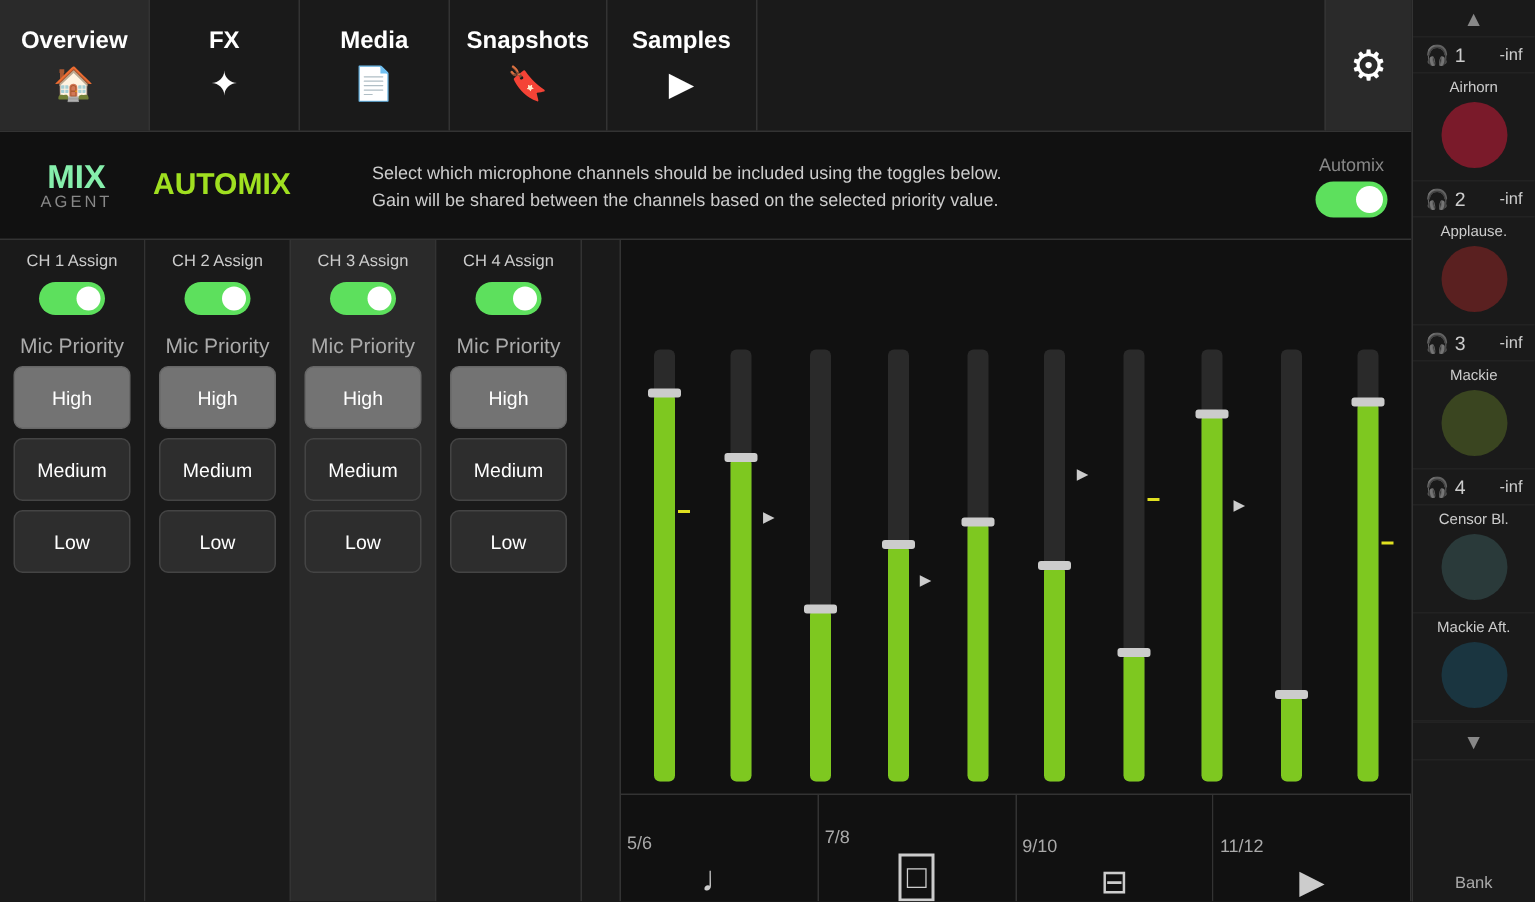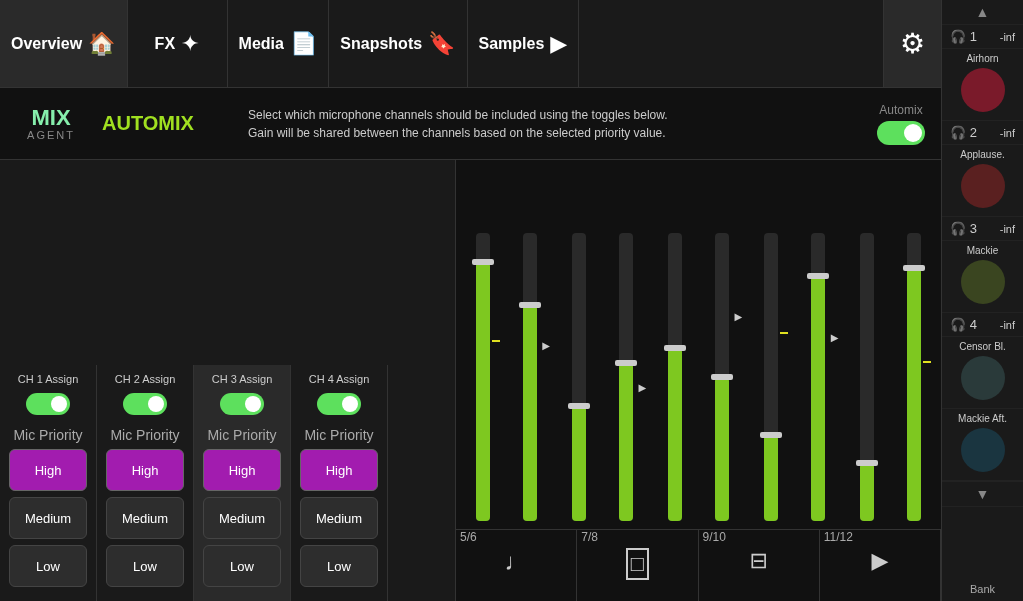--- a/index.html
+++ b/index.html
@@ -26,21 +26,21 @@
     .top-nav {
       display: flex;
       flex-direction: row;
       background: #1a1a1a;
       height: 88px;
       border-bottom: 1px solid #333;
     }
 
     .nav-tab {
       display: flex;
-      flex-direction: row;
+      flex-direction: column;
       align-items: center;
       justify-content: center;
       padding: 8px 11px;
       cursor: pointer;
       border-right: 1px solid #333;
       min-width: 100px;
       gap: 6px;
     }
 
     .nav-tab.active {
@@ -155,24 +155,23 @@
     .channel-area {
       display: flex;
       flex: 1;
       overflow: hidden;
     }
 
     
     .channels-panel {
       display: flex;
       flex-direction: row;
-      width: 456px;
+      width: 414px;
       border-right: 1px solid #333;
       flex-shrink: 0;
-      align-items: flex-end;
     }
 
     .channel-strip {
       display: flex;
       flex-direction: column;
       align-items: center;
       width: 97px;
       border-right: 1px solid #333;
       padding: 8px 6px;
       background: #1a1a1a;
@@ -226,21 +225,21 @@
       display: flex;
       align-items: center;
       justify-content: center;
       margin-bottom: 6px;
       cursor: pointer;
       font-size: 13px;
       color: #fff;
     }
 
     .priority-btn.active {
-      background: #a21caf;
+      background: #737373;
       border-color: #666;
     }
 
     
     .fader-area {
       flex: 1;
       background: #111;
       display: flex;
       flex-direction: column;
     }
@@ -289,21 +288,21 @@
       height: 2px;
       background: #e0e020;
       position: absolute;
       right: -10px;
     }
 
     .fader-bottom-label {
       display: flex;
       flex-direction: column;
       align-items: center;
-      justify-content: flex-start;
+      justify-content: flex-end;
       flex: 1;
       border-right: 1px solid #333;
       cursor: pointer;
       background: #111;
       gap: 4px;
     }
 
     .fader-ch-num {
       font-size: 12px;
       color: #aaa;

